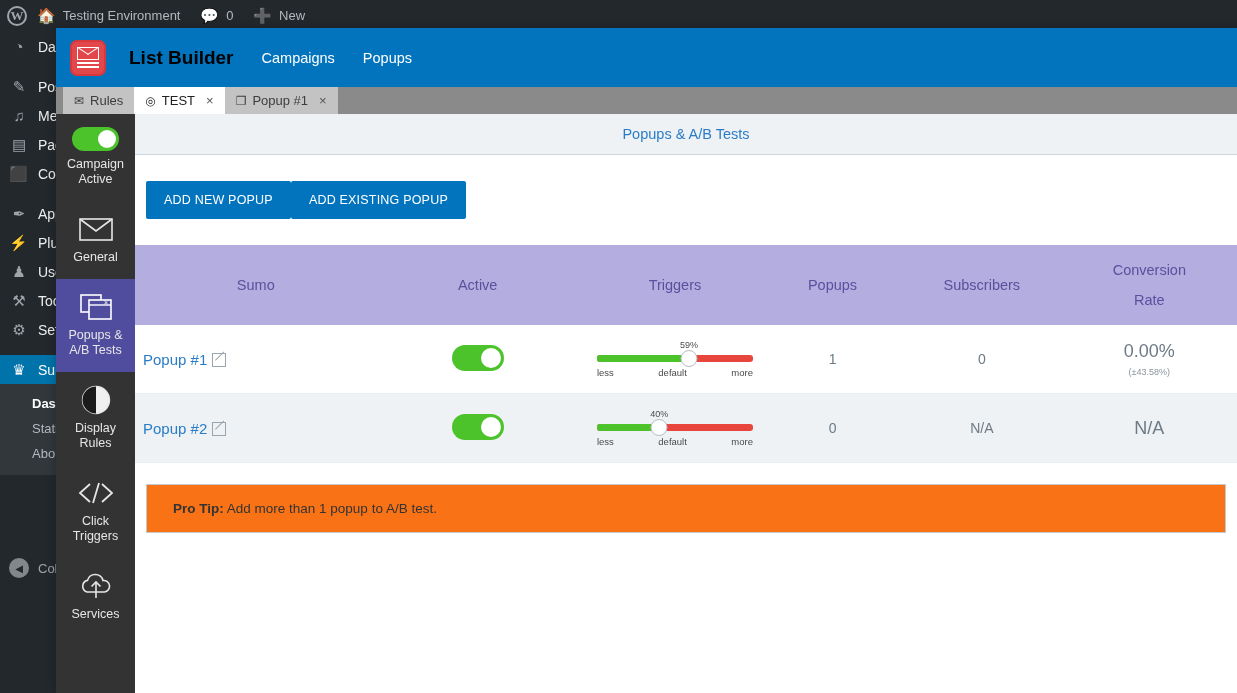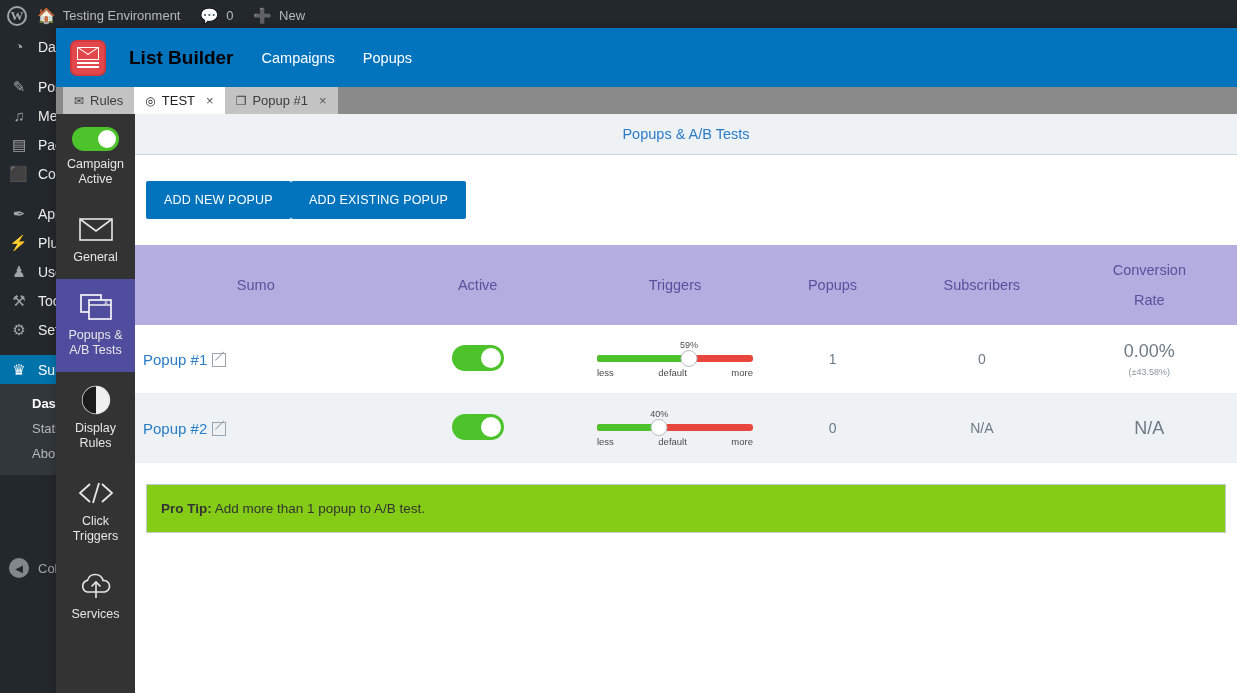--- a/index.html
+++ b/index.html
@@ -221,22 +221,22 @@
   }
   .slider-ticks {
     display: flex; justify-content: space-between;
     font-size: 9.5px; color: #4a4a4a; margin-top: 5px;
   }
 
   .conv-main { font-size: 18px; color: #6d7a85; }
   .conv-sub  { font-size: 9px; color: #8a949c; margin-top: 5px; }
 
   #protip {
-    margin: 21px 11px 0 11px; background: #84cc16; border: 1px solid #c4c9cb;
-    padding: 16px 14px; font-size: 13.5px; color: #333;
+    margin: 21px 11px 0 11px; background: #f97316; border: 1px solid #c4c9cb;
+    padding: 16px 26px; font-size: 13.5px; color: #333;
   }
   #protip b { font-weight: bold; }
 </style>
 </head>
 <body>
 
 <div id="wp-adminbar">
   <div class="wp-logo-mark">W</div>
   <div class="ab-item">
     <span class="gl">🏠</span>

